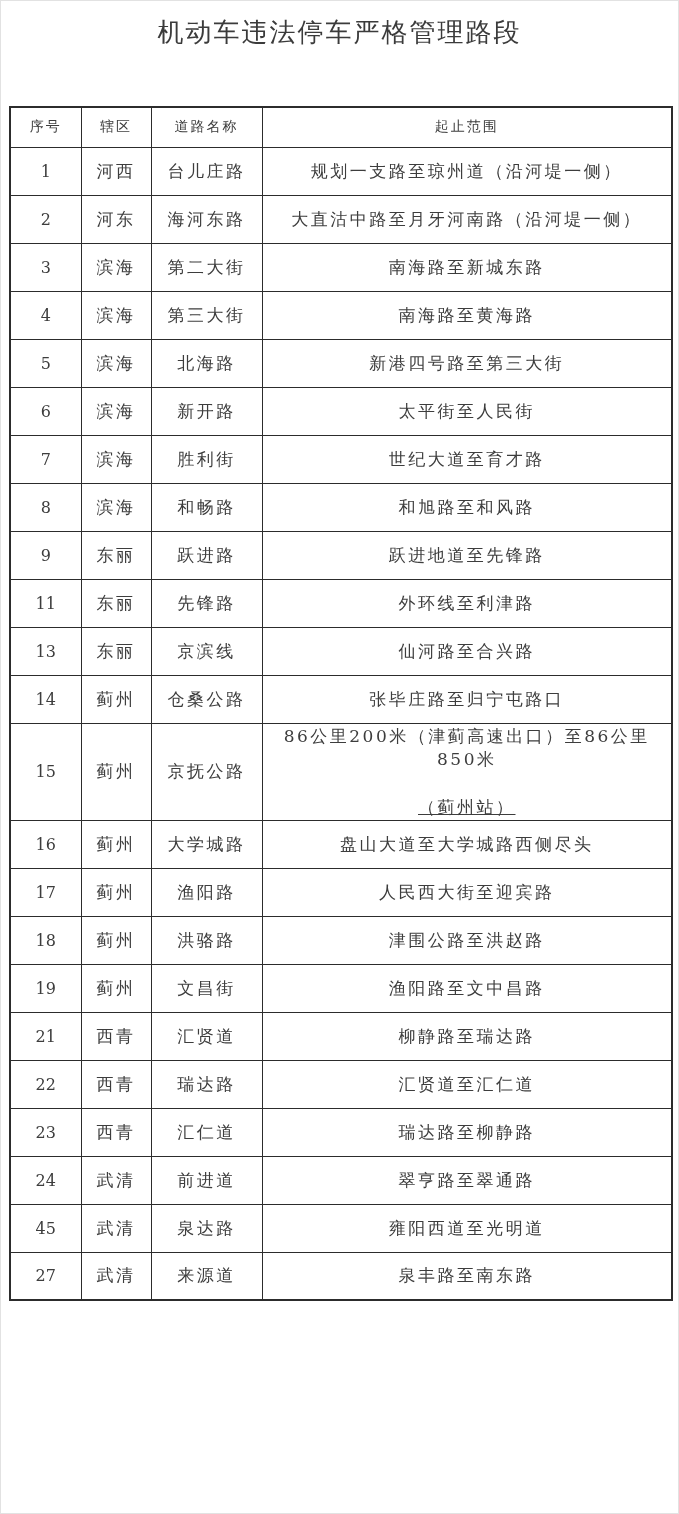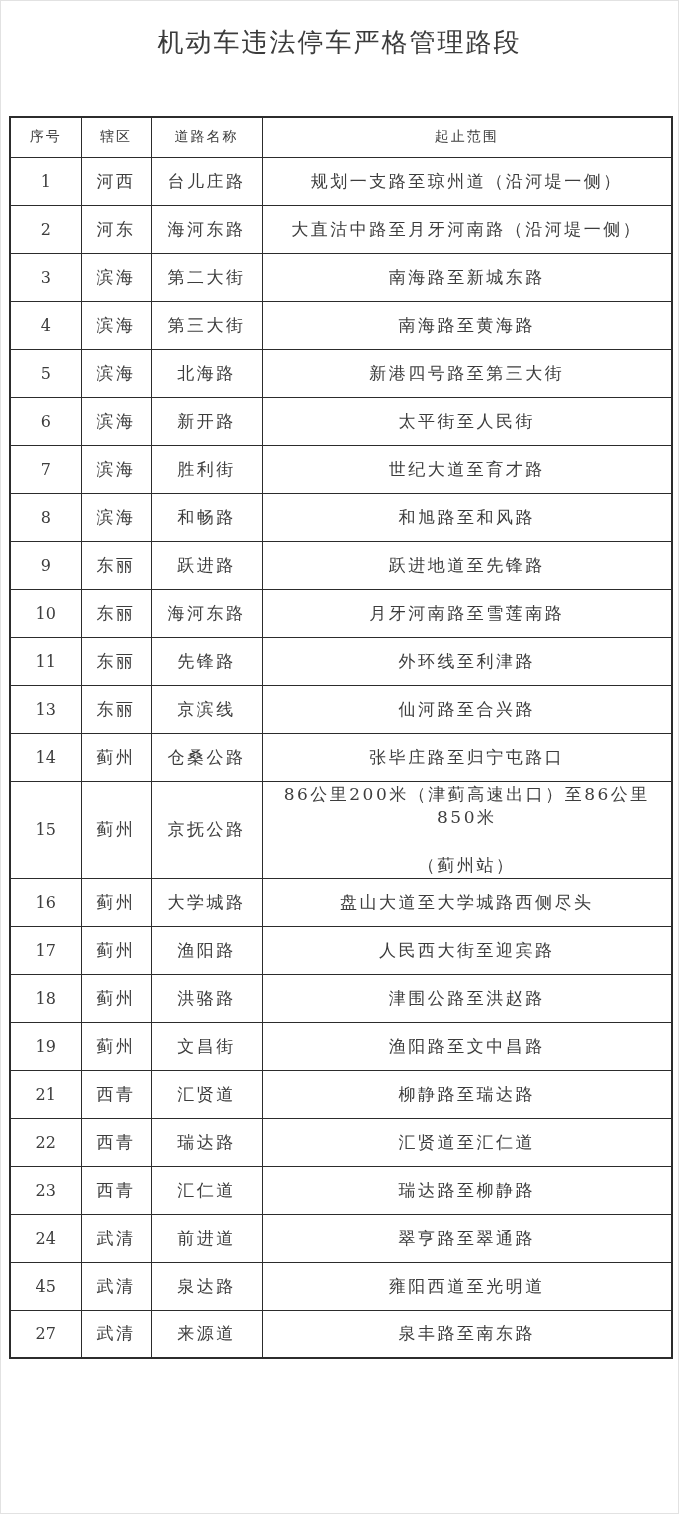--- a/index.html
+++ b/index.html
@@ -12,21 +12,21 @@
     width: 679px;
     height: 1514px;
     box-sizing: border-box;
     background: #ffffff;
     border: 1px solid #e2e2e2;
     font-family: "DejaVu Serif", "Liberation Serif", serif;
     overflow: hidden;
   }
   .doc-title {
     margin: 0;
-    padding-top: 24px;
+    padding-top: 14px;
     text-align: center;
     font-size: 26px;
     font-weight: normal;
     letter-spacing: 2px;
     color: #3b3b3b;
   }
   table.road-table {
     border-collapse: collapse;
     table-layout: fixed;
     width: 662px;
@@ -56,20 +56,21 @@
   .road-table td {
     font-size: 17px;
     letter-spacing: 2.5px;
   }
   .road-table td.cell-num {
     font-size: 16px;
     letter-spacing: 0;
   }
   .range-line + .range-line {
     margin-top: 25px;
+    text-decoration: underline;
   }
 </style>
 </head>
 <body>
 
 <div class="page">
 
   <h1 class="doc-title">机动车违法停车严格管理路段</h1>
 
   <table class="road-table">
@@ -154,28 +155,20 @@
         </tr>
         <tr>
           <td class="cell-num">9</td>
           <td>东丽</td>
           <td>跃进路</td>
           <td>
             <div class="range-line">跃进地道至先锋路</div>
           </td>
         </tr>
         <tr>
-          <td class="cell-num">10</td>
-          <td>东丽</td>
-          <td>海河东路</td>
-          <td>
-            <div class="range-line">月牙河南路至雪莲南路</div>
-          </td>
-        </tr>
-        <tr>
           <td class="cell-num">11</td>
           <td>东丽</td>
           <td>先锋路</td>
           <td>
             <div class="range-line">外环线至利津路</div>
           </td>
         </tr>
         <tr>
           <td class="cell-num">13</td>
           <td>东丽</td>

